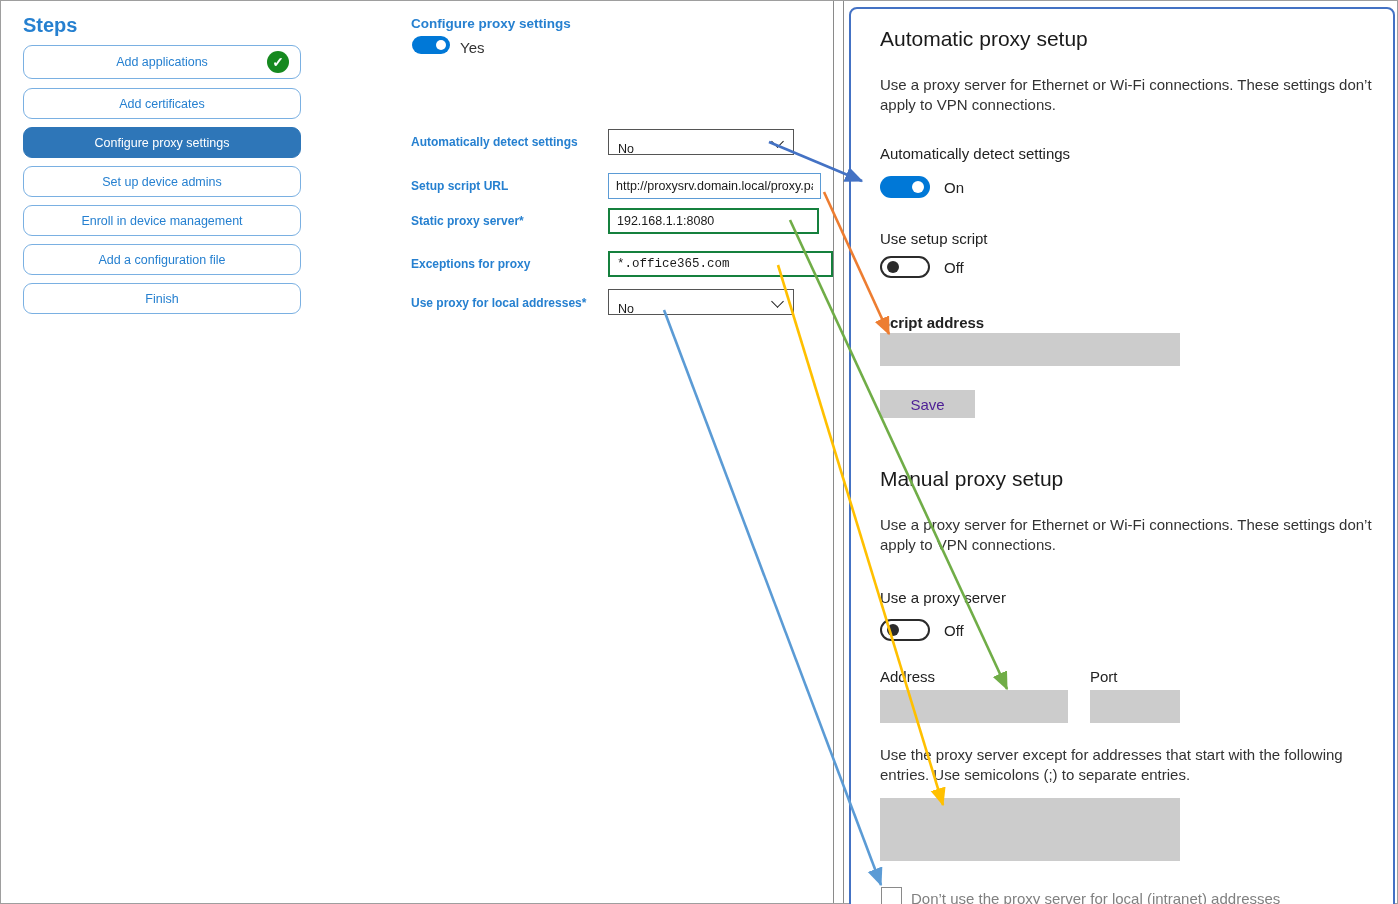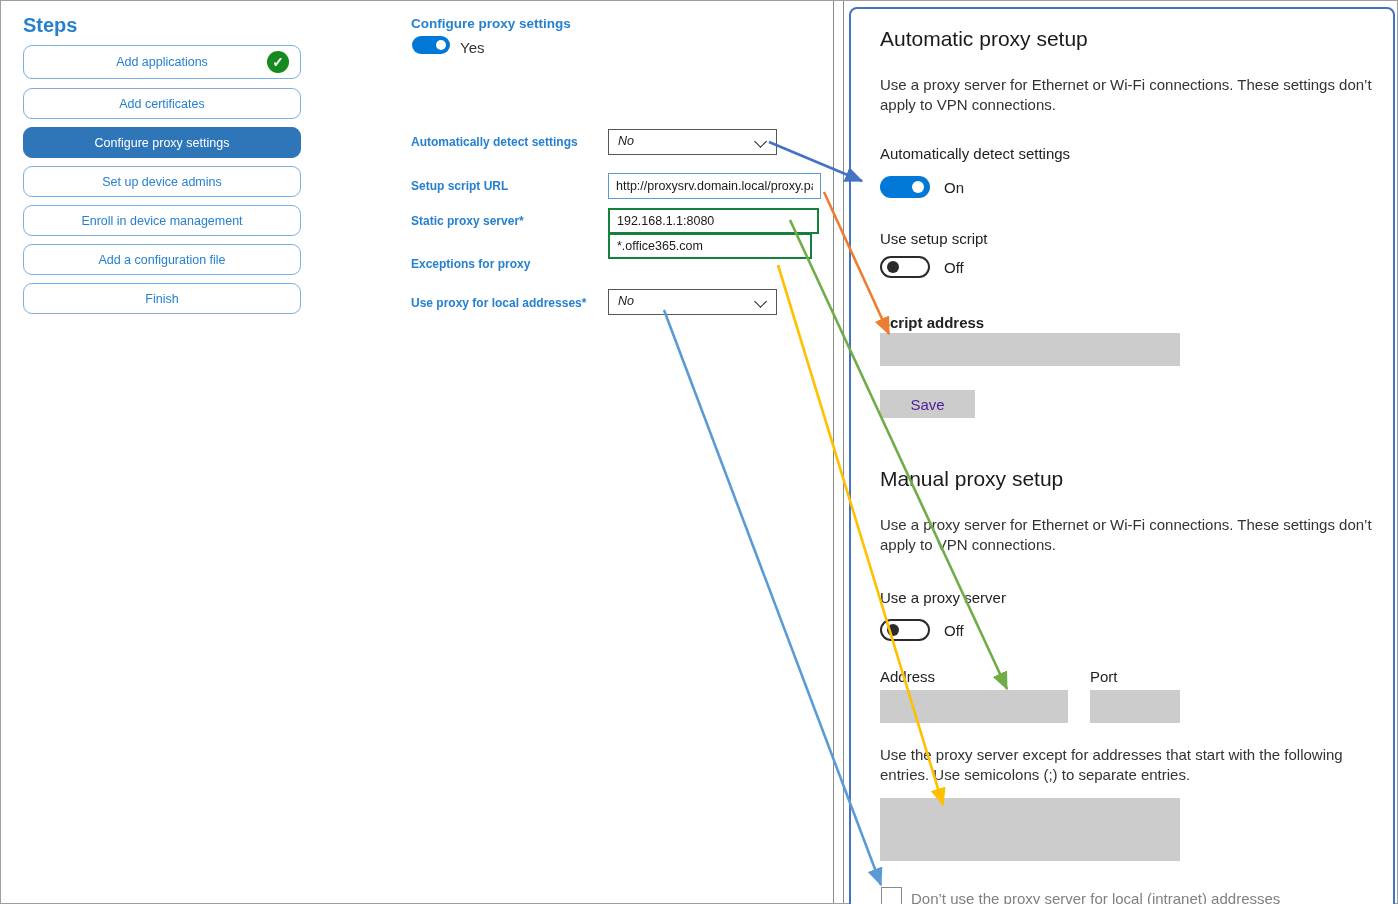--- a/index.html
+++ b/index.html
@@ -29,21 +29,21 @@
   .toggle-yes::after{content:'';position:absolute;right:4px;top:4px;width:10px;height:10px;border-radius:50%;background:#fff;}
   .toggle-yes-label{position:absolute;left:459px;top:38px;font-size:15px;color:#333;}
 
   .f-label{position:absolute;left:410px;font-size:12px;font-weight:bold;color:#2680d0;}
   .txt,.sel{
     position:absolute;left:607px;height:26px;box-sizing:border-box;background:#fff;
     font-family:"Liberation Sans", sans-serif;font-size:12.5px;color:#1a1a1a;
   }
   .txt{border:2px solid #15803d;padding:0 7px;}
   .txt.hl{border:1.5px solid #5b9bd5;}
-  .sel{border:1px solid #555;width:169px;padding:4px 26px 0 9px;cursor:pointer;font-style:italic;}
+  .sel{border:1px solid #555;width:186px;padding:12px 26px 0 9px;cursor:pointer;}
   .chev{position:absolute;right:11px;top:7px;width:8px;height:8px;
     border-right:1.7px solid #1a1a1a;border-bottom:1.7px solid #1a1a1a;transform:rotate(45deg);}
 
   
   .vline{position:absolute;top:0;bottom:0;width:1px;background:#8a8a8a;}
 
   
   .panel{
     position:absolute;left:848px;top:6px;width:546px;height:940px;box-sizing:border-box;
     border:2px solid #4472c4;border-radius:8px;background:#fff;
@@ -108,21 +108,21 @@
     <span class="chev"></span>
   </div>
 
   <div class="f-label" style="top:178px;">Setup script URL</div>
   <input class="txt hl" style="top: 172px; width: 213px;" value="http://proxysrv.domain.local/proxy.pa">
 
   <div class="f-label" style="top:213px;">Static proxy server*</div>
   <input class="txt" style="top: 207px; width: 211px;" value="192.168.1.1:8080">
 
   <div class="f-label" style="top:256px;">Exceptions for proxy</div>
-  <input class="txt" style="top: 232px; width: 204px;" value="*.office365.com">
+  <input class="txt" style="top: 250px; width: 225px; font-family: Liberation Mono, monospace;" value="*.office365.com">
 
   <div class="f-label" style="top:295px;">Use proxy for local addresses*</div>
   <div class="sel" style="top:288px;">
     <span>No</span>
     <span class="chev"></span>
   </div>
 
   <div class="vline" style="left:832px;"></div>
   <div class="vline" style="left:842px;"></div>
 

